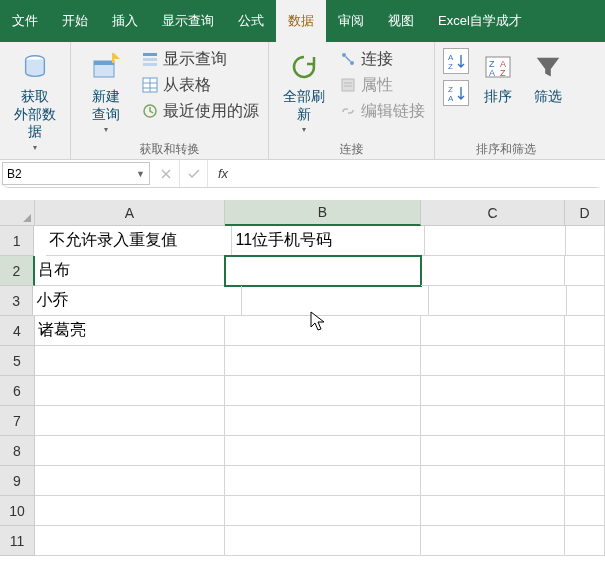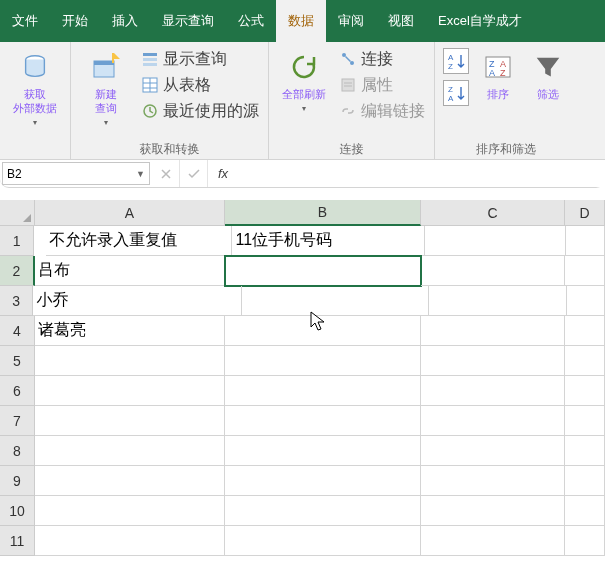--- a/index.html
+++ b/index.html
@@ -71,22 +71,22 @@
 }
 .big-btn .icon-wrap {
   width: 34px;
   height: 34px;
   display: flex;
   align-items: center;
   justify-content: center;
   margin-bottom: 4px;
 }
 .big-btn .label {
-  font-size: 11px;
-  color: #8b5cf6;
+  font-size: 14px;
+  color: #0c4a6e;
   text-align: center;
   line-height: 1.25;
 }
 .big-btn .dropdown-arrow {
   font-size: 8px;
   color: #666;
   margin-top: 2px;
 }
 
 .small-list {

